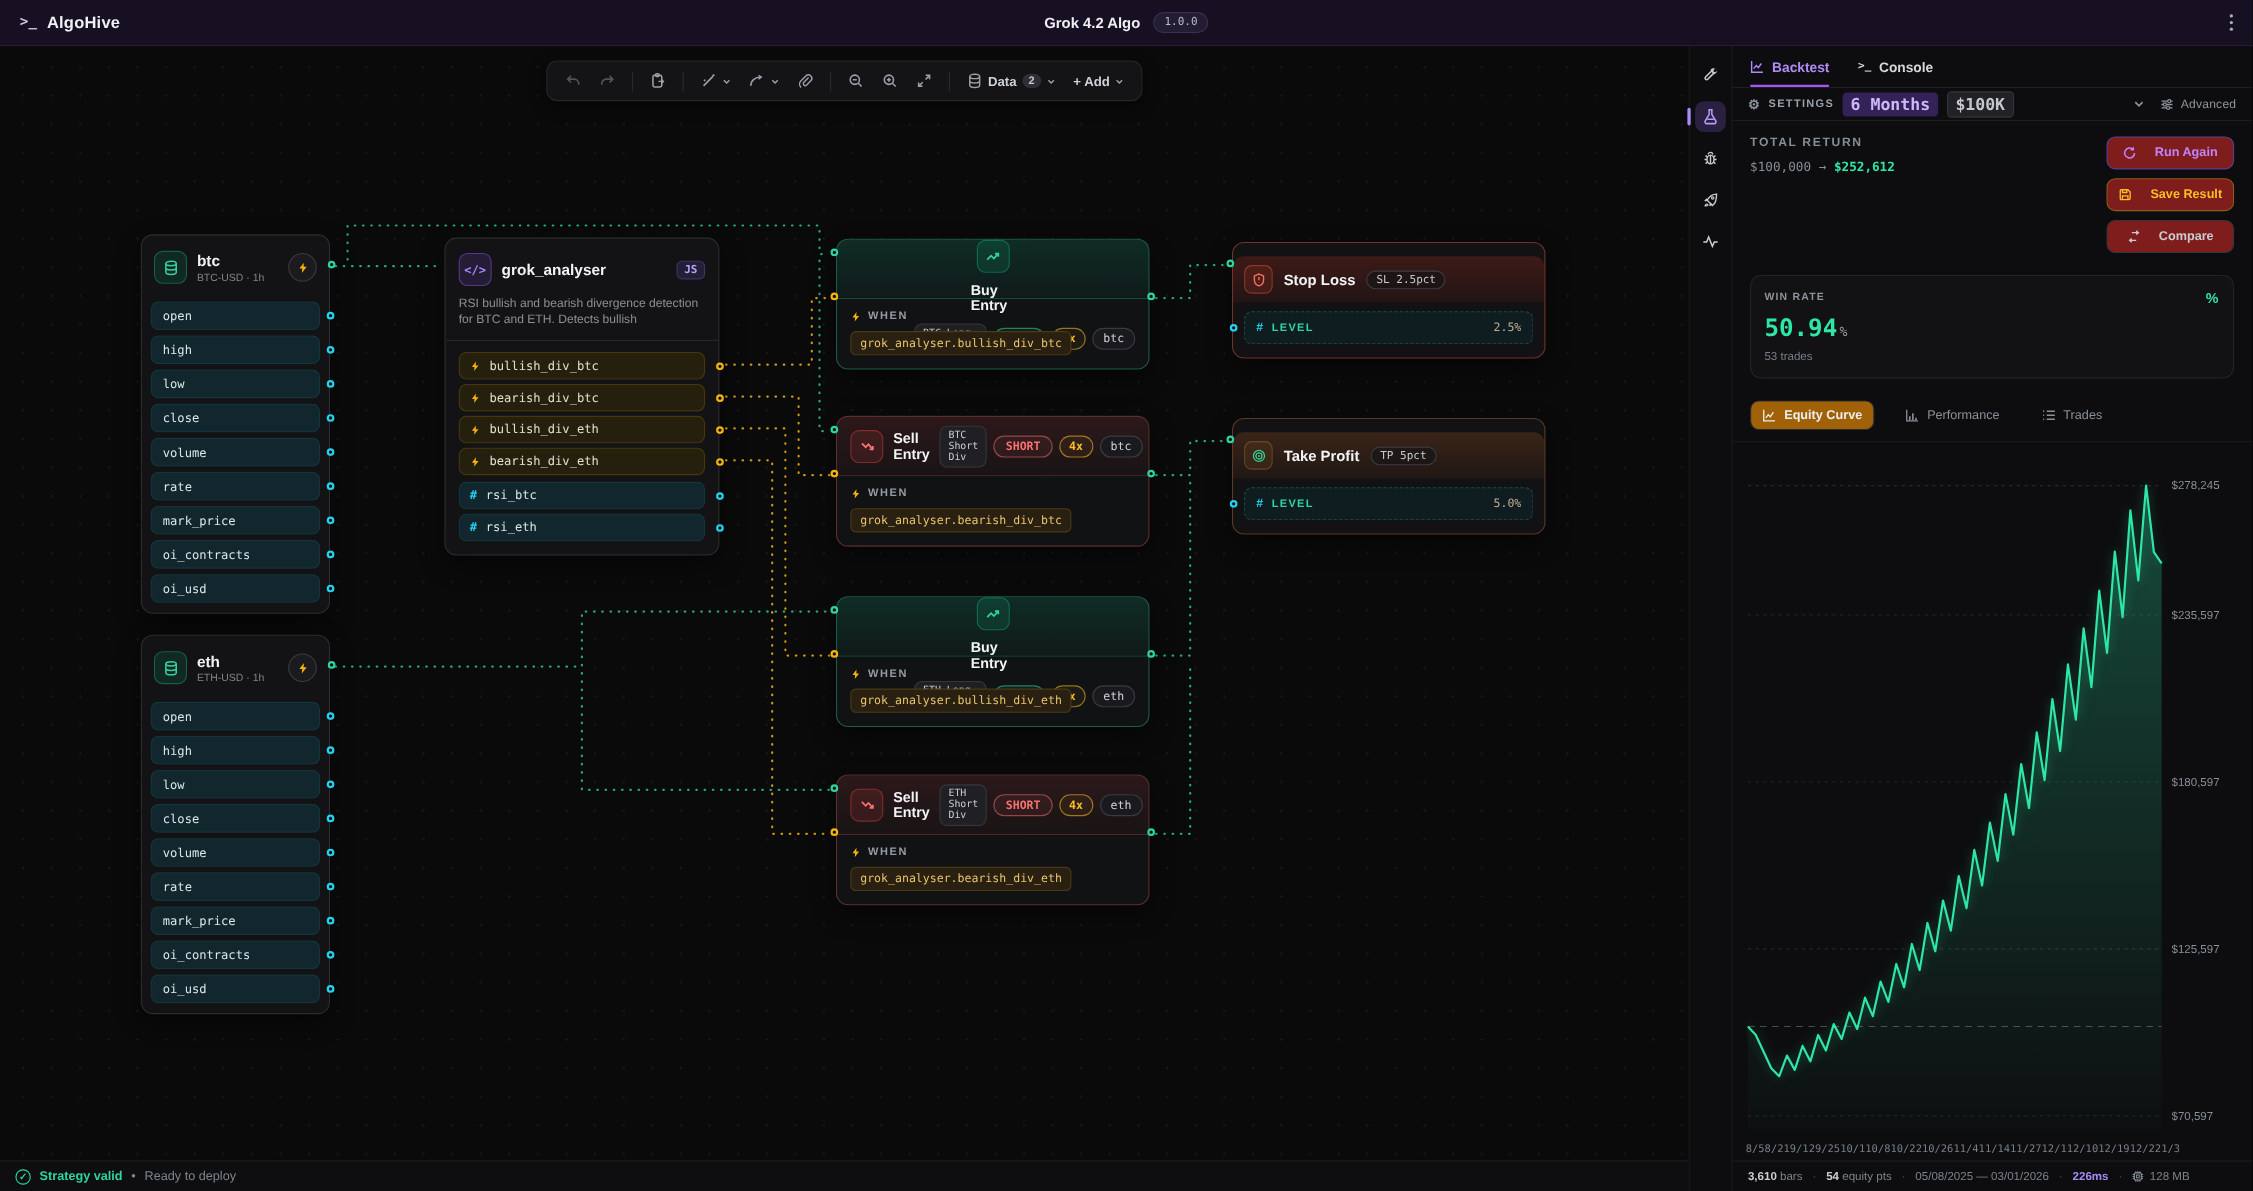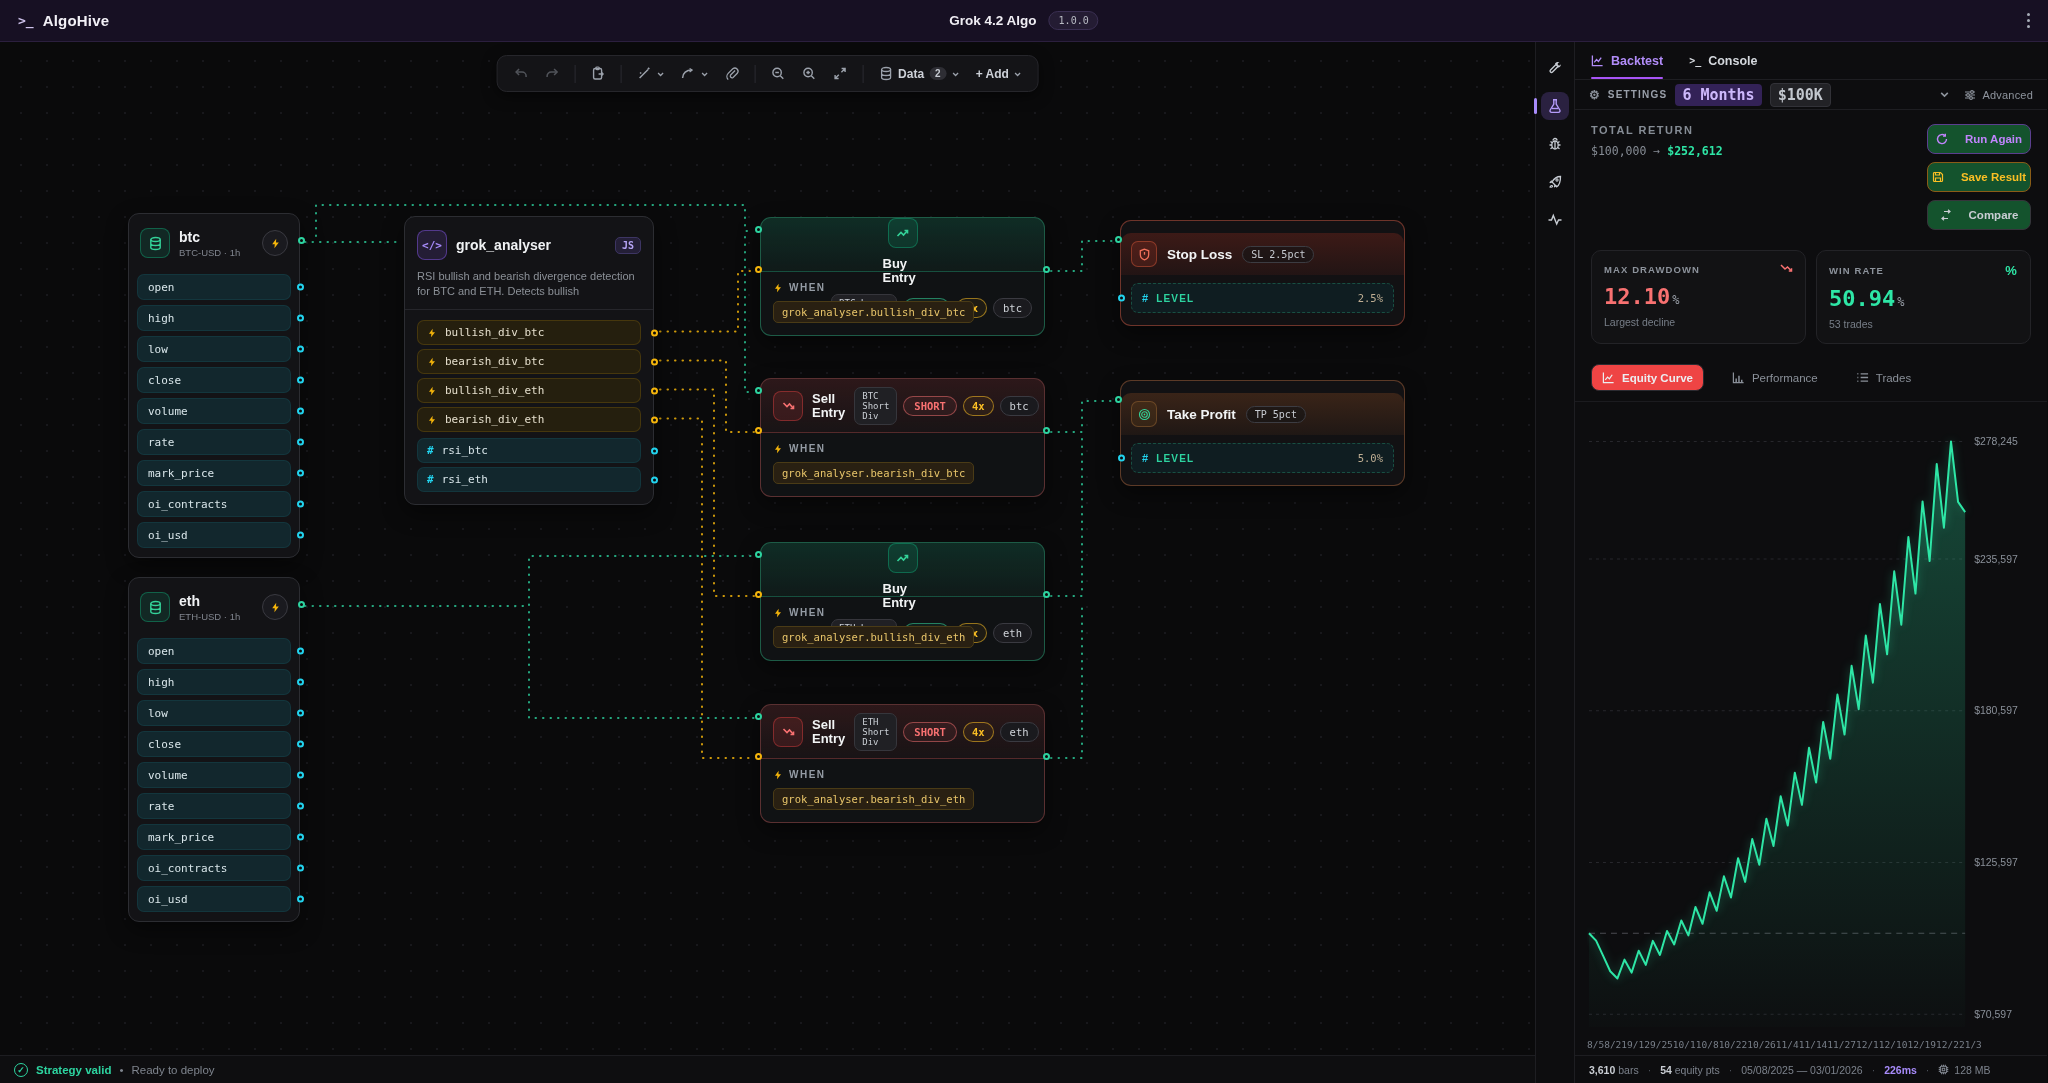--- a/index.html
+++ b/index.html
@@ -172,39 +172,39 @@
 
   .results { display:flex; padding:14px 16px 4px; }
   .tr-label { font-size:11px; font-weight:bold; letter-spacing:1.5px; color:#868d96; }
   .tr-value-row { display:flex; align-items:center; gap:12px; margin-top:6px; }
   .tr-value { font-family:"DejaVu Sans Mono", monospace; font-size:34px; font-weight:bold; color:#2ee6a6; text-shadow:0 0 18px rgba(46,230,166,.25); }
   .profit-badge { display:flex; align-items:center; gap:5px; font-size:10.5px; font-weight:bold; color:#34d399;
     border:1px solid rgba(52,211,153,.45); background:rgba(52,211,153,.06); border-radius:999px; padding:3px 10px; }
   .tr-fromto { margin-top:8px; font-family:"DejaVu Sans Mono", monospace; font-size:11.5px; color:#878d96; }
   .tr-fromto .to { color:#2ee6a6; font-weight:bold; }
   .result-btns { margin-left:auto; display:flex; flex-direction:column; gap:8px; }
-  .rbtn { display:flex; align-items:center; justify-content:center; gap:17px; width:104px; height:30px; border-radius:8px;
-    font-size:11.5px; font-weight:bold; cursor:pointer; background:#14532d; }
+  .rbtn { display:flex; align-items:center; justify-content:center; gap:17px; width:116px; height:30px; border-radius:8px;
+    font-size:11.5px; font-weight:bold; cursor:pointer; background:#7f1d1d; }
   .rbtn.purple { color:#c084fc; border:1px solid #5b3f8f; }
   .rbtn.amber { color:#fbbf24; border:1px solid #8a5c17; }
   .rbtn.grey { color:#c9cdd3; border:1px solid #35353b; }
 
   .metrics { display:flex; gap:10px; padding:16px 16px 6px; }
   .mcard { flex:1; background:#121214; border:1px solid #232327; border-radius:10px; padding:12px 12px 13px; }
   .mcard-head { display:flex; align-items:center; justify-content:space-between; font-size:9.5px; font-weight:bold; letter-spacing:1.1px; color:#8d939c; }
   .mval { margin-top:8px; font-family:"DejaVu Sans Mono", monospace; font-size:22px; font-weight:bold; }
   .mval.green { color:#2ee6a6; } .mval.red { color:#f87171; }
   .mval .suffix { font-size:12px; color:#9aa0a9; font-weight:normal; margin-left:2px; }
   .mnote { margin-top:7px; font-size:10.5px; color:#777e88; }
   .micon-green { color:#2ee6a6; font-size:13px; font-weight:bold; }
   .micon-red { color:#f87171; }
 
   .chart-tabs { display:flex; align-items:center; gap:18px; padding:14px 16px 10px; border-bottom:1px solid #1b1b1f; }
   .ctab { display:flex; align-items:center; gap:7px; font-size:11.5px; color:#8a9099; cursor:pointer; padding:6px 10px; border-radius:8px; }
-  .ctab.active { color:#eceef1; font-weight:bold; background:#ef4444; border:1px solid #2b2b31; }
+  .ctab.active { color:#eceef1; font-weight:bold; background:#a16207; border:1px solid #2b2b31; }
 
   .chart-wrap { flex:1; position:relative; padding:8px 12px 0; display:flex; flex-direction:column; min-height:0; }
   .chart-wrap svg.eq { flex:1; width:100%; }
   .eqline { fill:none; stroke:#2ee6a6; stroke-width:2; stroke-linejoin:round;
     filter:drop-shadow(0 0 5px rgba(46,230,166,.35)); }
   .grid { stroke:#27272c; stroke-width:1; stroke-dasharray:3 4; }
   .base { stroke:#4b4b52; stroke-width:1; stroke-dasharray:6 5; }
   .ylab { fill:#8a9099; font-family:"Liberation Sans", sans-serif; font-size:10.5px; }
   .xlabels { height:22px; margin-right:70px; display:flex; justify-content:space-between; align-items:center;
     font-size:9.5px; color:#787f89; font-family:"DejaVu Sans Mono", monospace; }
@@ -777,33 +777,20 @@
           <span class="rbtn grey">
             <svg width="12" height="12" viewBox="0 0 12 12">
                 <path d="M4 2.5h6M8 0.8 10 2.5 8 4.2M8 9.5H2M4 7.8 2 9.5l2 1.7" fill="none" stroke="currentColor" stroke-width="1.2"></path>
               </svg>
             <span>Compare</span>
           </span>
         </div>
       </div>
 
       <div class="metrics">
-        <div class="mcard">
-          <div class="mcard-head">
-            <span>MAX DRAWDOWN</span>
-            <span class="micon-red">
-              <svg width="13" height="11" viewBox="0 0 13 11">
-                  <path d="m1 2 4 4 2.5-2L11.5 8" fill="none" stroke="#f87171" stroke-width="1.5"></path>
-                  <path d="M8.8 8h2.7V5.3" fill="none" stroke="#f87171" stroke-width="1.5"></path>
-                </svg>
-            </span>
-          </div>
-          <div class="mval red"><span>12.10</span><span class="suffix">%</span></div>
-          <div class="mnote">Largest decline</div>
-        </div>
         <div class="mcard">
           <div class="mcard-head">
             <span>WIN RATE</span>
             <span class="micon-green">%</span>
           </div>
           <div class="mval green"><span>50.94</span><span class="suffix">%</span></div>
           <div class="mnote">53 trades</div>
         </div>
       </div>
 

